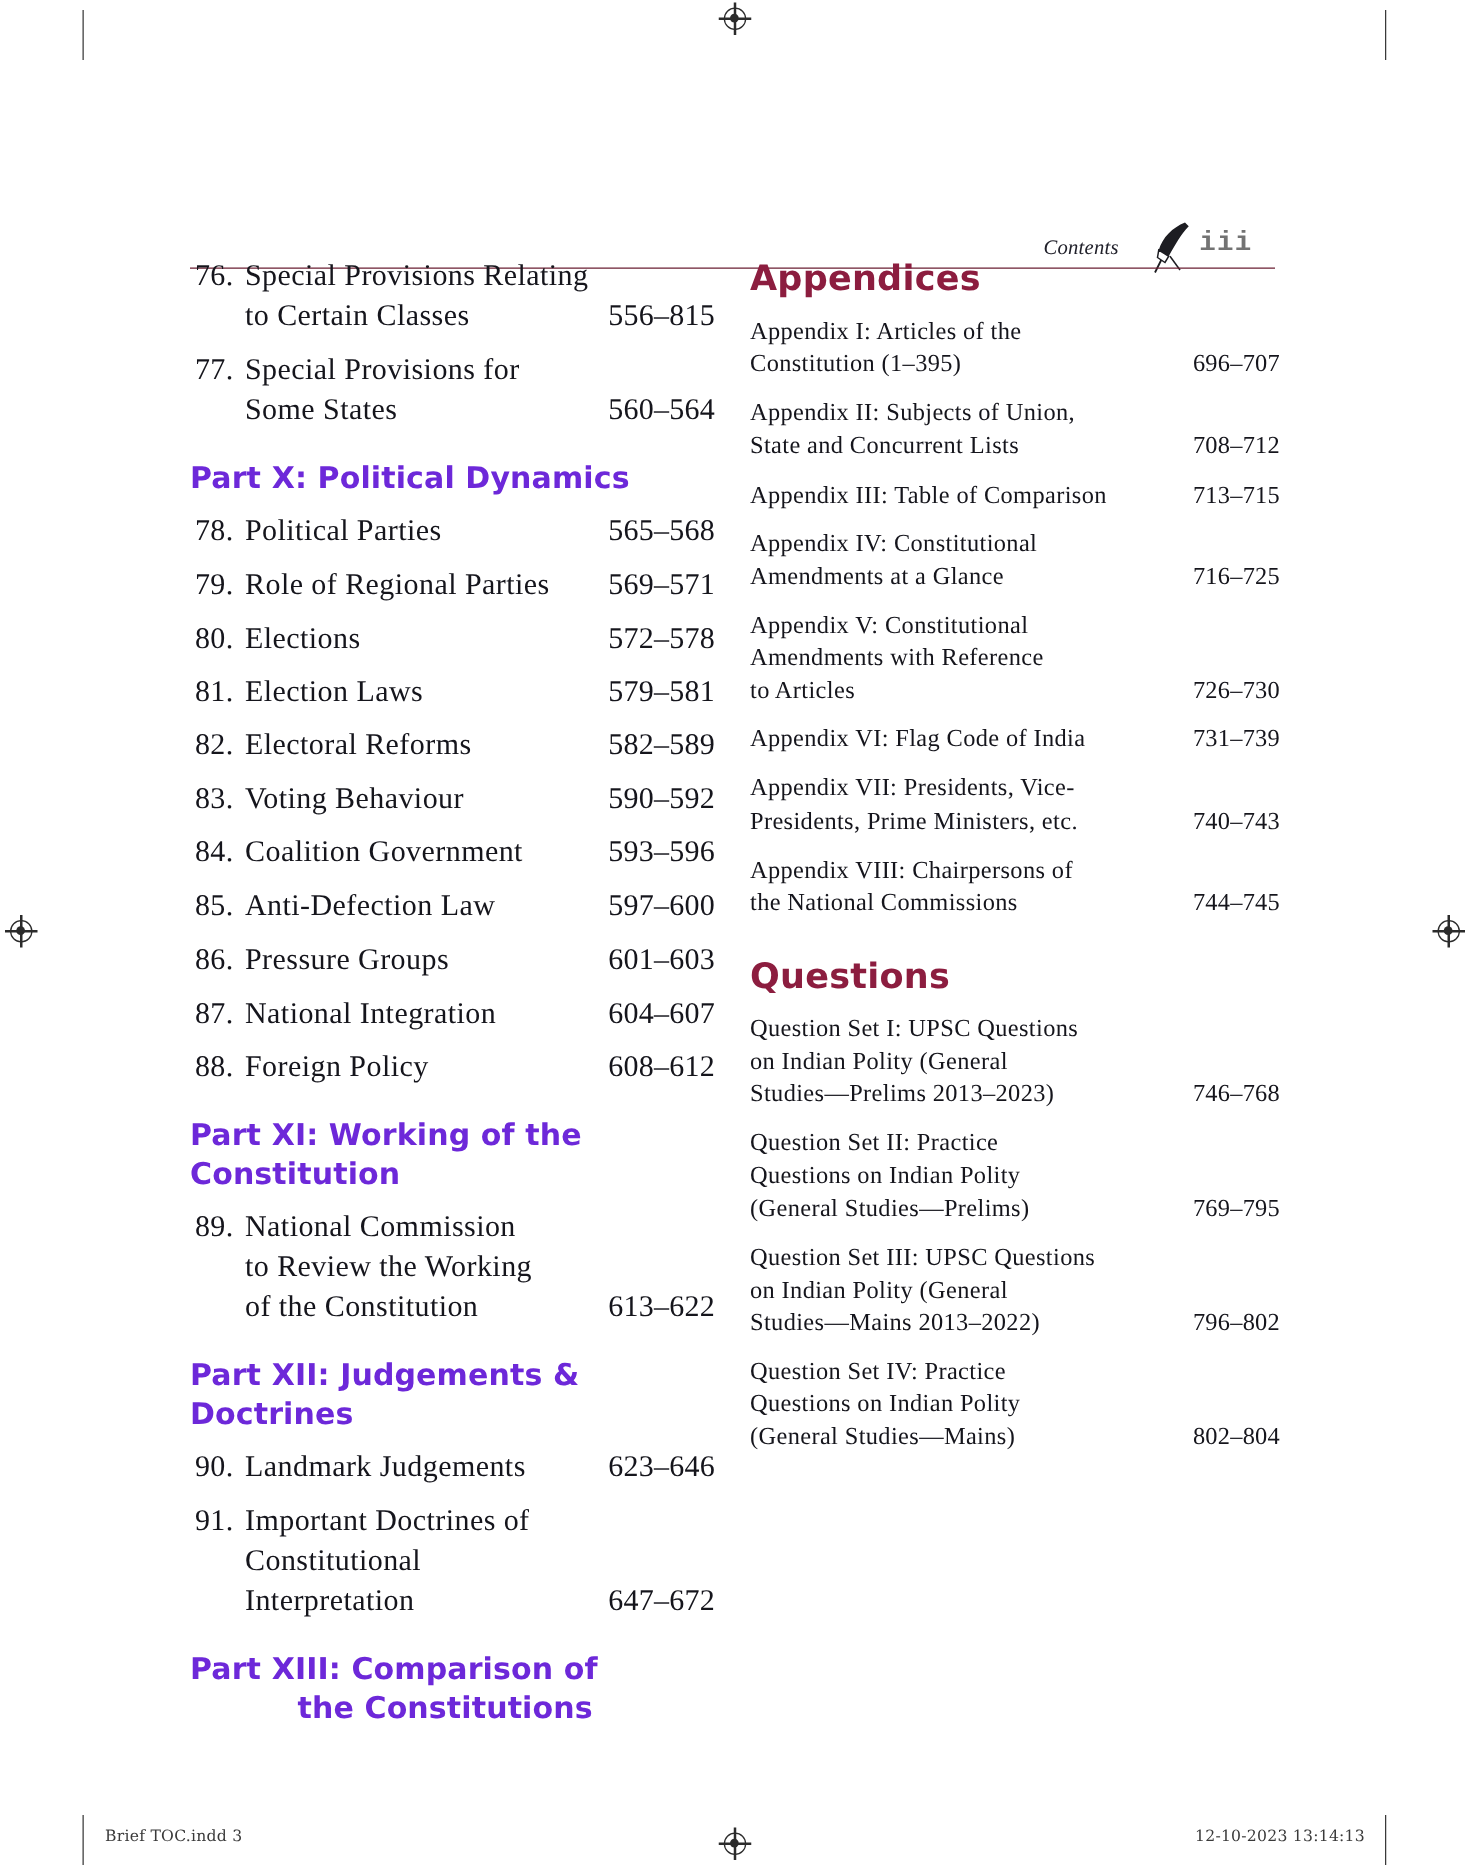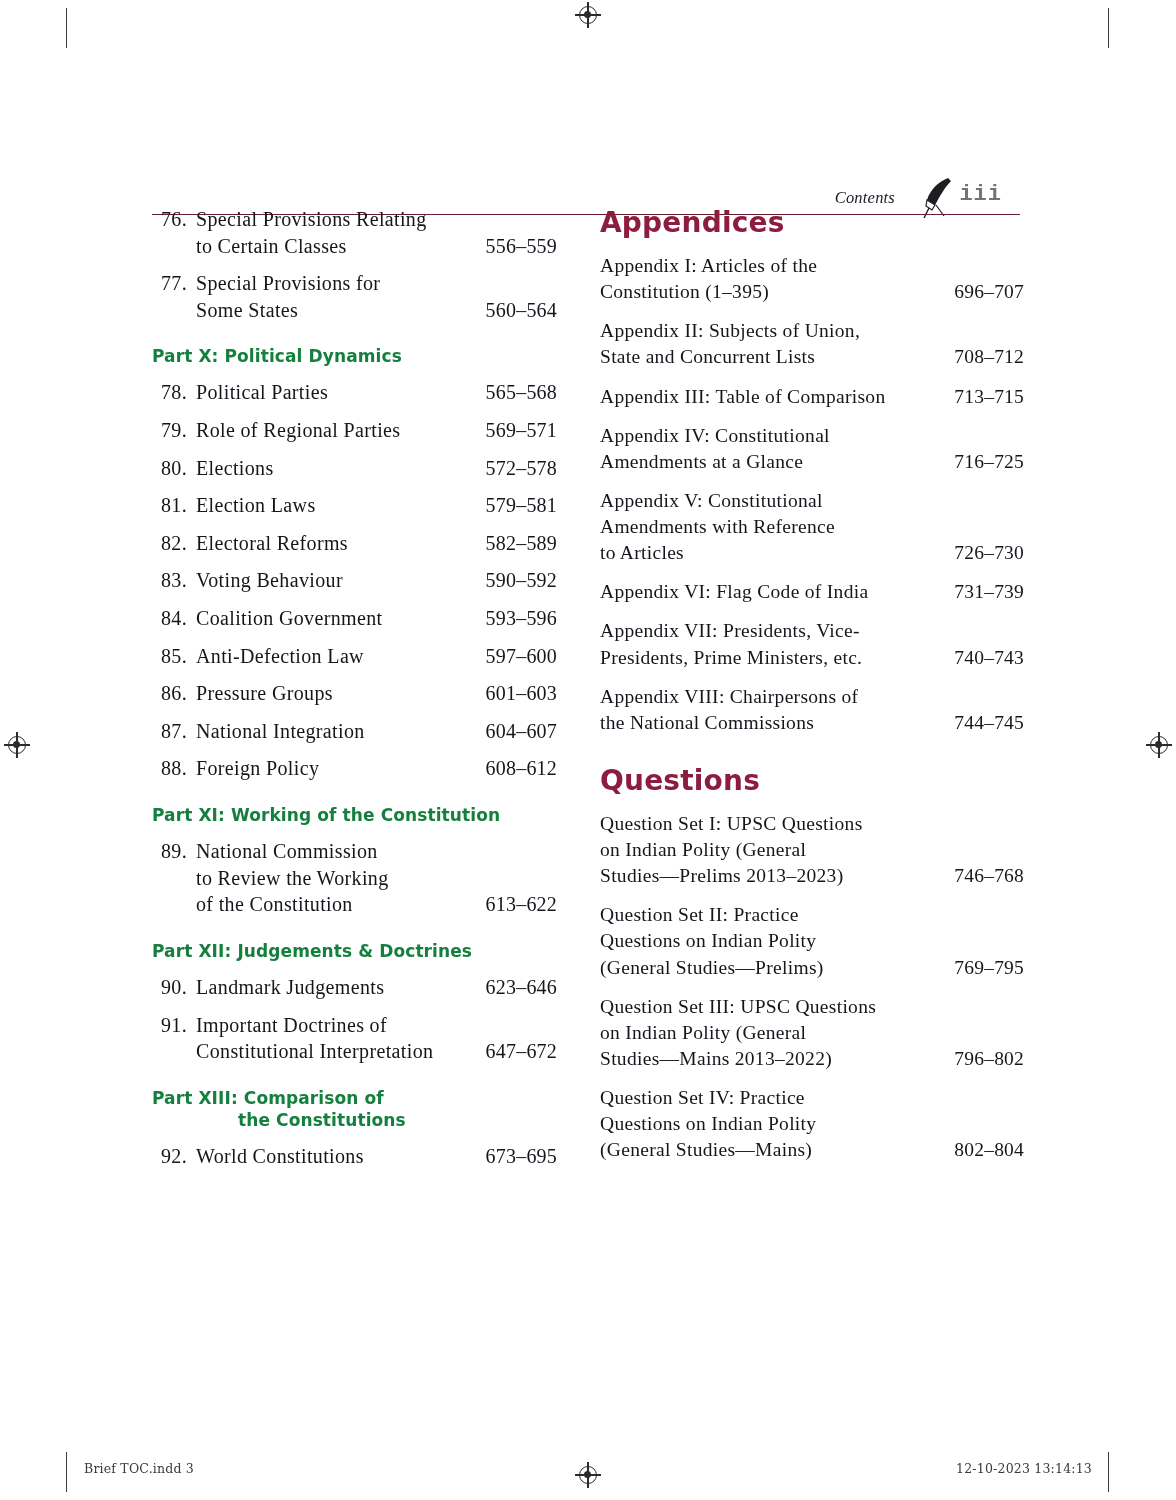--- a/index.html
+++ b/index.html
@@ -108,22 +108,22 @@
     position: absolute;
     top: 206px;
     width: 420px;
   }
   .col-left  { left: 152px; }
   .col-right { left: 600px; width: 424px; }
 
   .part-head {
     font-family: "DejaVu Sans", sans-serif;
     font-weight: 700;
-    font-size: 17px;
-    color: #15803d;
+    font-size: 24px;
+    color: #6d28d9;
     line-height: 1.3;
     margin: 22px 0 12px 0;
     letter-spacing: .1px;
   }
   .part-head .indent2 {
     display: block;
     padding-left: 86px;
   }
   .section-head {
     font-family: "DejaVu Sans", sans-serif;
@@ -132,22 +132,22 @@
     color: #8c1d3f;
     margin: 0 0 14px 0;
     letter-spacing: .2px;
   }
   .section-head.spaced { margin-top: 28px; }
 
   
   .entry {
     display: flex;
     align-items: flex-start;
-    margin: 0 15px 11px 0;
-    font-size: 20px;
+    margin: 0 0 11px 0;
+    font-size: 24px;
     line-height: 1.33;
     letter-spacing: .35px;
     color: #15151c;
   }
   .entry .num {
     width: 44px;
     flex: 0 0 44px;
     text-align: right;
     padding-right: 9px;
     box-sizing: border-box;
@@ -244,21 +244,21 @@
   </div>
 
   <div class="col col-left">
 
     <div class="entry multiline">
       <span class="num">76.</span>
       <span class="title">
         <span>Special Provisions Relating</span>
         <span class="l2">to Certain Classes</span>
       </span>
-      <span class="pages">556–559</span>
+      <span class="pages">556–815</span>
     </div>
 
     <div class="entry multiline">
       <span class="num">77.</span>
       <span class="title">
         <span>Special Provisions for</span>
         <span class="l2">Some States</span>
       </span>
       <span class="pages">560–564</span>
     </div>
@@ -346,25 +346,20 @@
         <span>Important Doctrines of</span>
         <span class="l2">Constitutional Interpretation</span>
       </span>
       <span class="pages">647–672</span>
     </div>
 
     <div class="part-head">
       <span>Part XIII: Comparison of</span>
       <span class="indent2">the Constitutions</span>
     </div>
-    <div class="entry">
-      <span class="num">92.</span>
-      <span class="title">World Constitutions</span>
-      <span class="pages">673–695</span>
-    </div>
 
   </div>
 
   <div class="col col-right">
 
     <div class="section-head">Appendices</div>
 
     <div class="aentry">
       <span class="title">
         <span>Appendix I: Articles of the</span>

